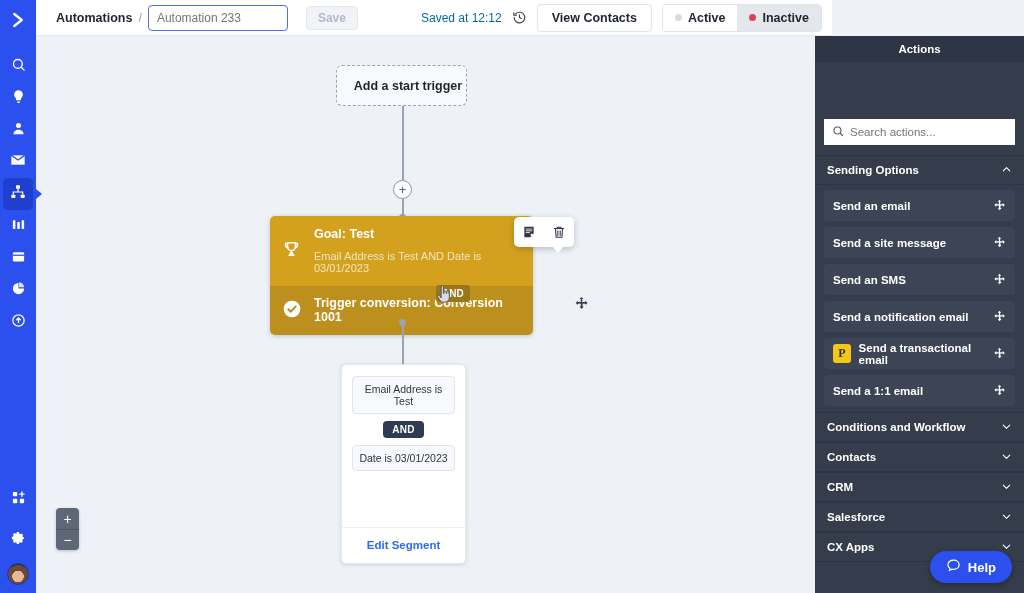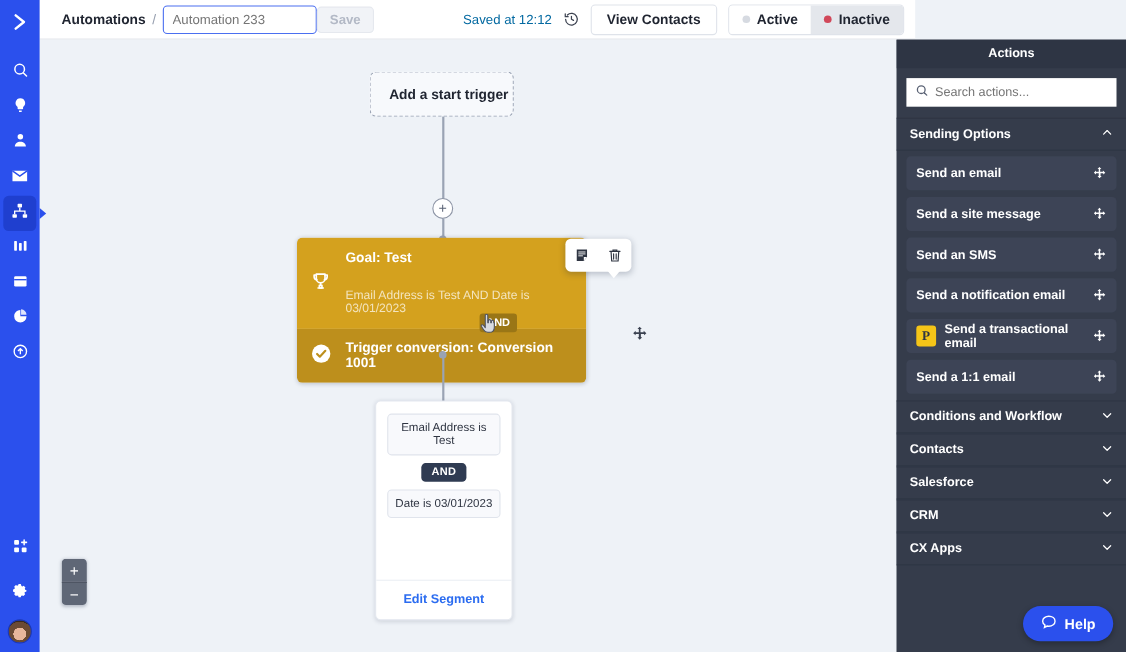--- a/index.html
+++ b/index.html
@@ -45,21 +45,21 @@
     display: flex; align-items: center; z-index: 20;
   }
   .crumb { margin-left: 20px; font-size: 12.5px; font-weight: bold; color: #1f2430; }
   .crumb-sep { margin: 0 6px; font-size: 12.5px; color: #98a0b0; }
   .name-input {
     width: 140px; height: 26px; border: 1px solid #4b6ff0; border-radius: 4px;
     padding: 0 8px; font-size: 12px; color: #9aa2b1; outline: none;
     font-family: "Liberation Sans", sans-serif; background: #fff;
   }
   .save-btn {
-    margin-left: 0; height: 24px; padding: 0 11px; border-radius: 4px;
+    margin-left: 18px; height: 24px; padding: 0 11px; border-radius: 4px;
     background: #f1f3f7; border: 1px solid #e5e8ee; color: #b3b9c6;
     font-size: 12px; font-weight: bold; display: flex; align-items: center; cursor: default;
   }
   .top-right { margin-left: auto; display: flex; align-items: center; padding-right: 10px; gap: 10px; }
   .saved-txt { font-size: 12px; color: #0369a1; }
   .history-ico { display: flex; align-items: center; color: #3c4250; }
   .view-contacts {
     height: 28px; padding: 0 14px; border: 1px solid #dfe3ea; border-radius: 4px;
     background: #fff; font-size: 12.5px; font-weight: bold; color: #1f2430;
     display: flex; align-items: center; cursor: pointer;
@@ -95,21 +95,21 @@
   .anchor-dot { position: absolute; width: 7px; height: 7px; border-radius: 50%; background: #9aa3b4; }
 
   .goal-card {
     position: absolute; left: 234px; top: 180px; width: 263px; border-radius: 5px;
     overflow: hidden; box-shadow: 0 1px 4px rgba(20,30,60,.22); cursor: pointer;
   }
   .goal-top { background: #d4a11e; padding: 11px 12px 12px 44px; position: relative; min-height: 56px; }
   .goal-bot { background: #bd8f1c; padding: 10px 12px 11px 44px; position: relative; display: flex; align-items: center; min-height: 38px; }
   .goal-ico { position: absolute; left: 12px; top: 50%; transform: translateY(-50%); color: #ffffff; }
   .goal-title { font-size: 12.5px; font-weight: bold; color: #ffffff; }
-  .goal-sub { font-size: 11px; color: #f3e4bd; margin-top: 22px; }
+  .goal-sub { font-size: 11px; color: #f3e4bd; margin-top: 9px; }
   .goal-conv { font-size: 12.5px; font-weight: bold; color: #ffffff; }
 
   .node-toolbar {
     position: absolute; left: 478px; top: 181px; width: 60px; height: 30px;
     background: #ffffff; border-radius: 5px; box-shadow: 0 2px 6px rgba(20,30,60,.25);
     display: flex; align-items: center; justify-content: space-around;
   }
   .node-toolbar:after {
     content: ""; position: absolute; left: 38px; bottom: -6px;
     border-left: 6px solid transparent; border-right: 6px solid transparent;
@@ -161,21 +161,21 @@
     position: absolute; right: 0; top: 36px; width: 209px; height: 557px;
     background: #353c4b; z-index: 20; overflow: hidden;
   }
   .rp-title {
     height: 26px; display: flex; align-items: center; justify-content: center;
     font-size: 11.5px; font-weight: bold; color: #ffffff; background: #2e3544;
   }
   .rp-search-wrap { padding: 9px 9px 10px; }
   .rp-search {
     height: 26px; background: #fff; border-radius: 0; display: flex; align-items: center;
-    padding: 0 8px; gap: 6px;
+    padding: 0 8px; gap: 6px; margin-top: 48px;
   }
   .rp-search input {
     border: none; outline: none; font-size: 11.5px; color: #5a6274; width: 100%;
     font-family: "Liberation Sans", sans-serif; background: transparent;
   }
   .rp-cat {
     height: 30px; display: flex; align-items: center; justify-content: space-between;
     padding: 0 12px; font-size: 11.5px; font-weight: bold; color: #ffffff;
     border-top: 1px solid #2e3544; border-bottom: 1px solid #2e3544; cursor: pointer;
     background: #353c4b;
@@ -514,29 +514,29 @@
       </div>
       <div class="rp-cat">
         <span>Contacts</span>
         <span>
           <svg width="11" height="11" viewBox="0 0 24 24" fill="none" stroke="#ffffff" stroke-width="2.4" stroke-linecap="round" stroke-linejoin="round">
               <polyline points="5 9 12 16 19 9"></polyline>
             </svg>
         </span>
       </div>
       <div class="rp-cat">
-        <span>Salesforce</span>
+        <span>CRM</span>
         <span>
           <svg width="11" height="11" viewBox="0 0 24 24" fill="none" stroke="#ffffff" stroke-width="2.4" stroke-linecap="round" stroke-linejoin="round">
               <polyline points="5 9 12 16 19 9"></polyline>
             </svg>
         </span>
       </div>
       <div class="rp-cat">
-        <span>CRM</span>
+        <span>Salesforce</span>
         <span>
           <svg width="11" height="11" viewBox="0 0 24 24" fill="none" stroke="#ffffff" stroke-width="2.4" stroke-linecap="round" stroke-linejoin="round">
               <polyline points="5 9 12 16 19 9"></polyline>
             </svg>
         </span>
       </div>
       <div class="rp-cat">
         <span>CX Apps</span>
         <span>
           <svg width="11" height="11" viewBox="0 0 24 24" fill="none" stroke="#ffffff" stroke-width="2.4" stroke-linecap="round" stroke-linejoin="round">

